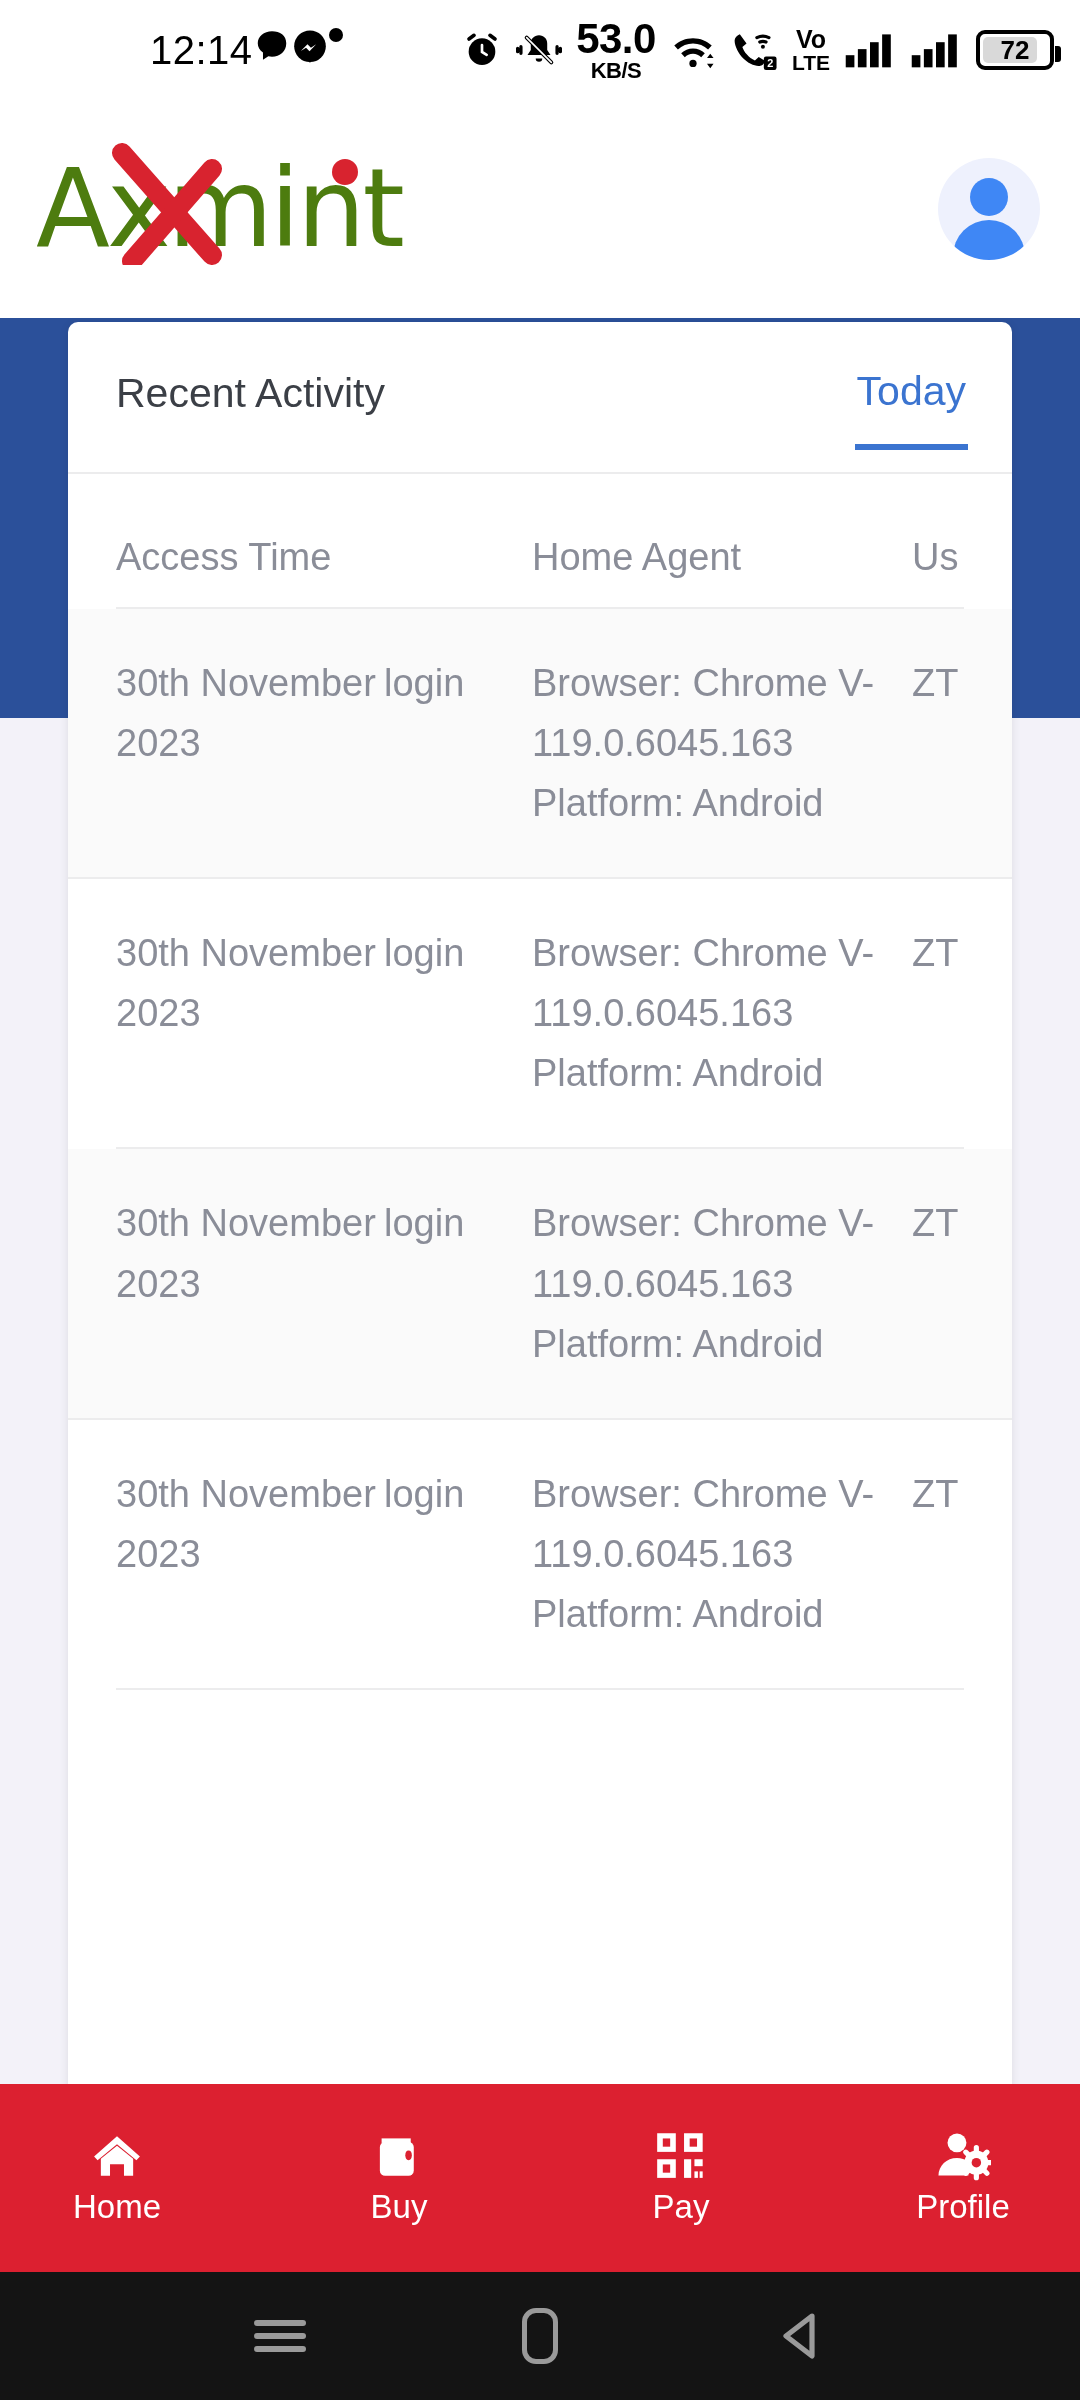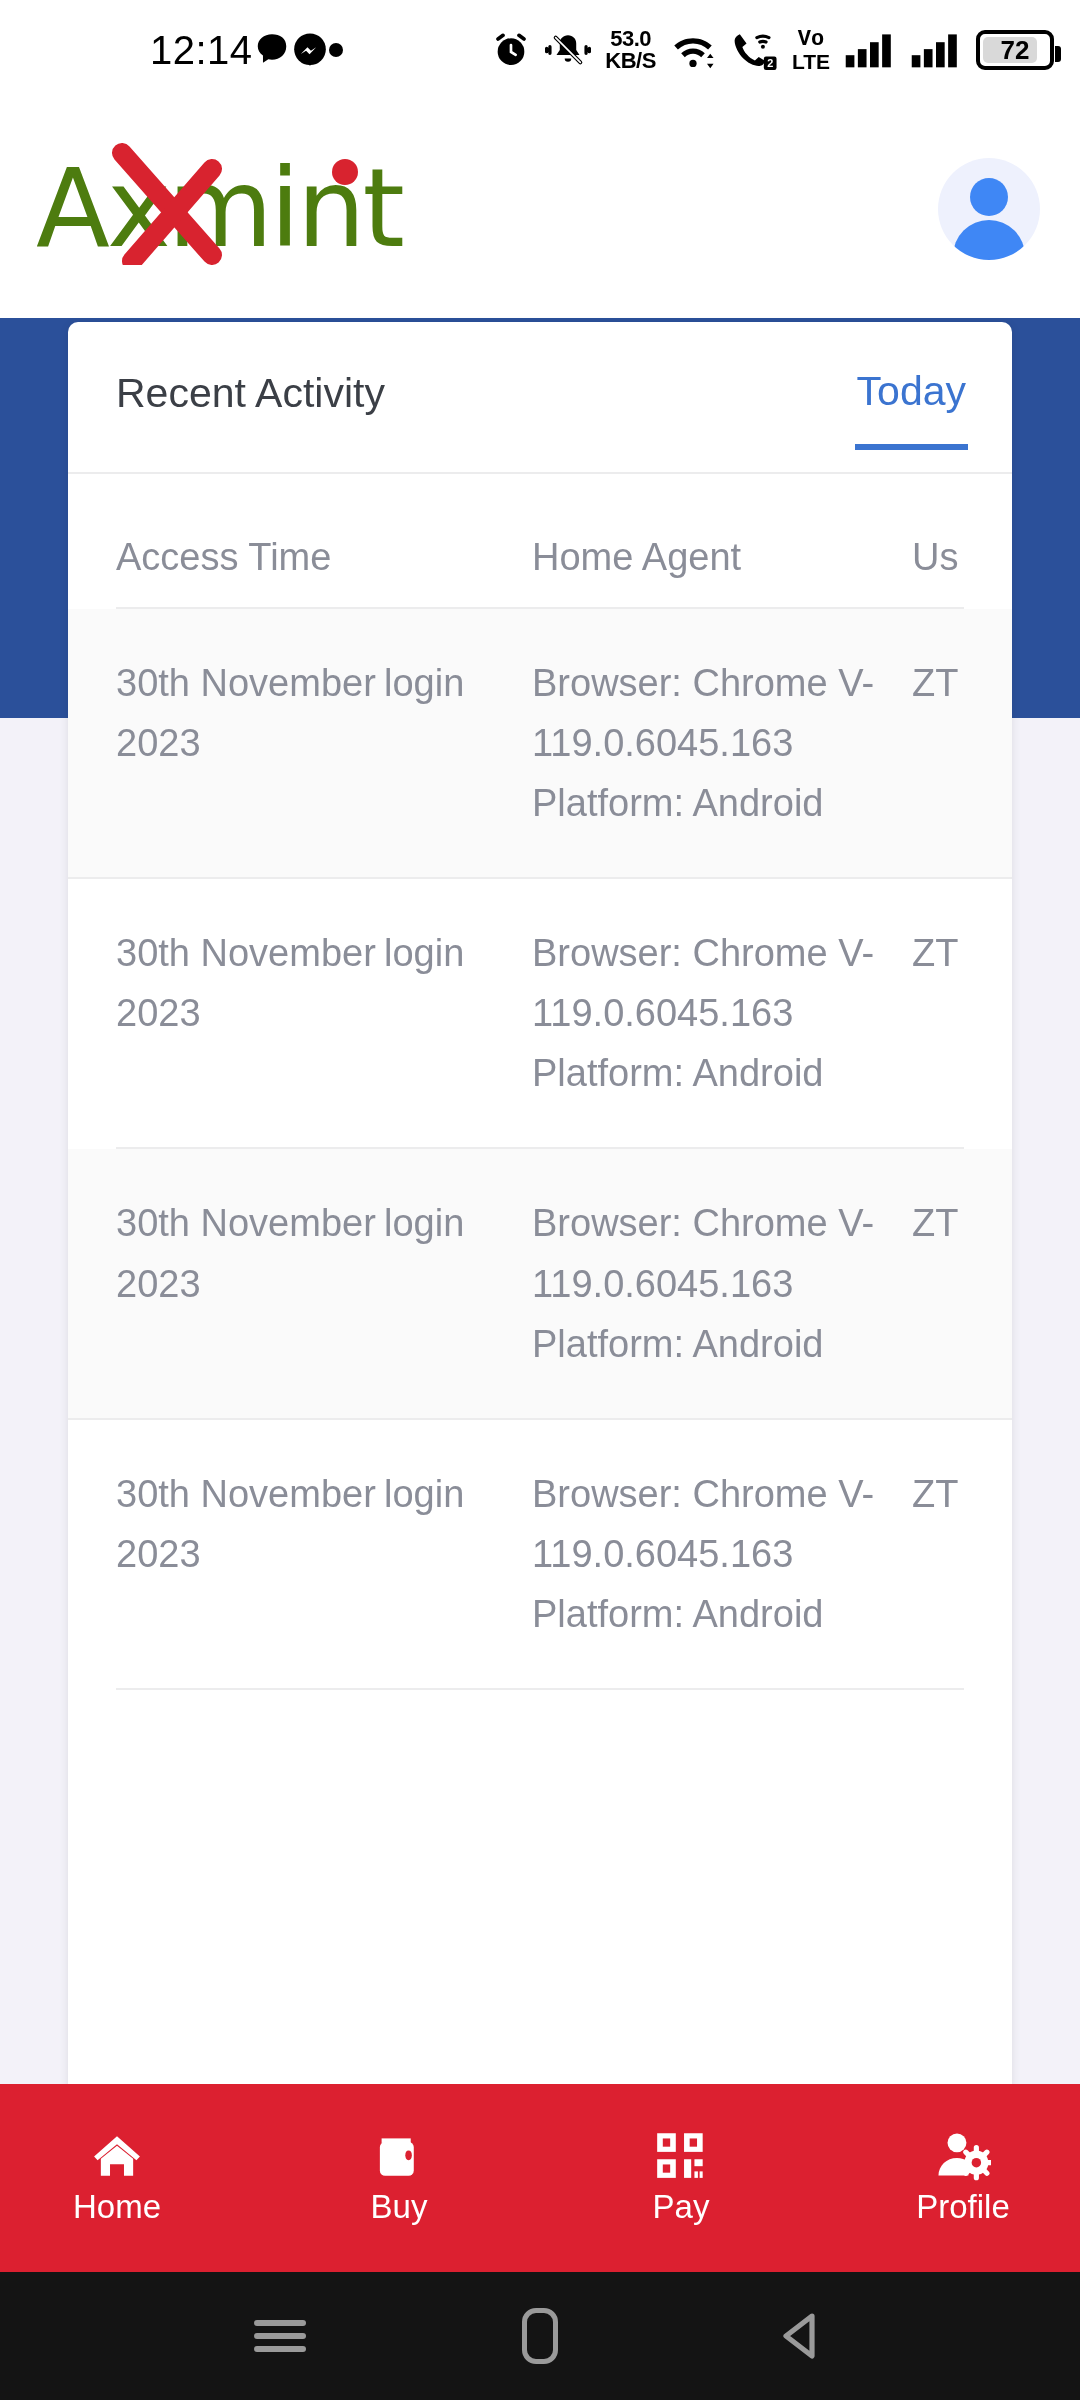--- a/index.html
+++ b/index.html
@@ -9,28 +9,28 @@
     background:#ffffff;
   }
   #screen{ position:relative; width:1080px; height:2400px; background:#ffffff; }
 
   
   .statusbar{
     position:absolute; top:0; left:0; width:1080px; height:100px;
     background:#ffffff; display:flex; align-items:center;
     padding:0 26px 0 150px;
   }
-  .sb-left{ display:flex; align-items:center; }
+  .sb-left{ display:flex; }
   .sb-time{ font-size:40px; font-weight:400; color:#000; letter-spacing:.5px; }
   .sb-right{ margin-left:auto; display:flex; align-items:center; gap:14px; }
   .sb-net{ display:flex; flex-direction:column; align-items:center; line-height:1; color:#000; }
-  .sb-net .n1{ font-size:22px; font-weight:700; letter-spacing:-.5px; }
+  .sb-net .n1{ font-size:42px; font-weight:700; letter-spacing:-.5px; }
   .sb-net .n2{ font-size:22px; font-weight:700; letter-spacing:-.5px; }
   .sb-volte{ display:flex; flex-direction:column; align-items:center; line-height:1; color:#000; }
-  .sb-volte .v1{ font-size:22px; font-weight:700;font-family:Liberation Mono, monospace; }
+  .sb-volte .v1{ font-size:25px; font-weight:700; }
   .sb-volte .v2{ font-size:21px; font-weight:700; }
   .battery{
     position:relative; width:78px; height:40px; border:4px solid #000; border-radius:9px;
     display:flex; align-items:center; justify-content:center; background:#fff;
   }
   .battery::after{ content:""; position:absolute; right:-11px; top:12px; width:6px; height:16px;
     background:#000; border-radius:0 3px 3px 0; }
   .battery-fill{ position:absolute; left:3px; top:3px; bottom:3px; width:54px; background:#d9d9d9; border-radius:5px; }
   .battery-num{ position:relative; font-size:26px; font-weight:700; color:#000; }
   .dotglyph{ width:14px; height:14px; background:#000; border-radius:50%; }

